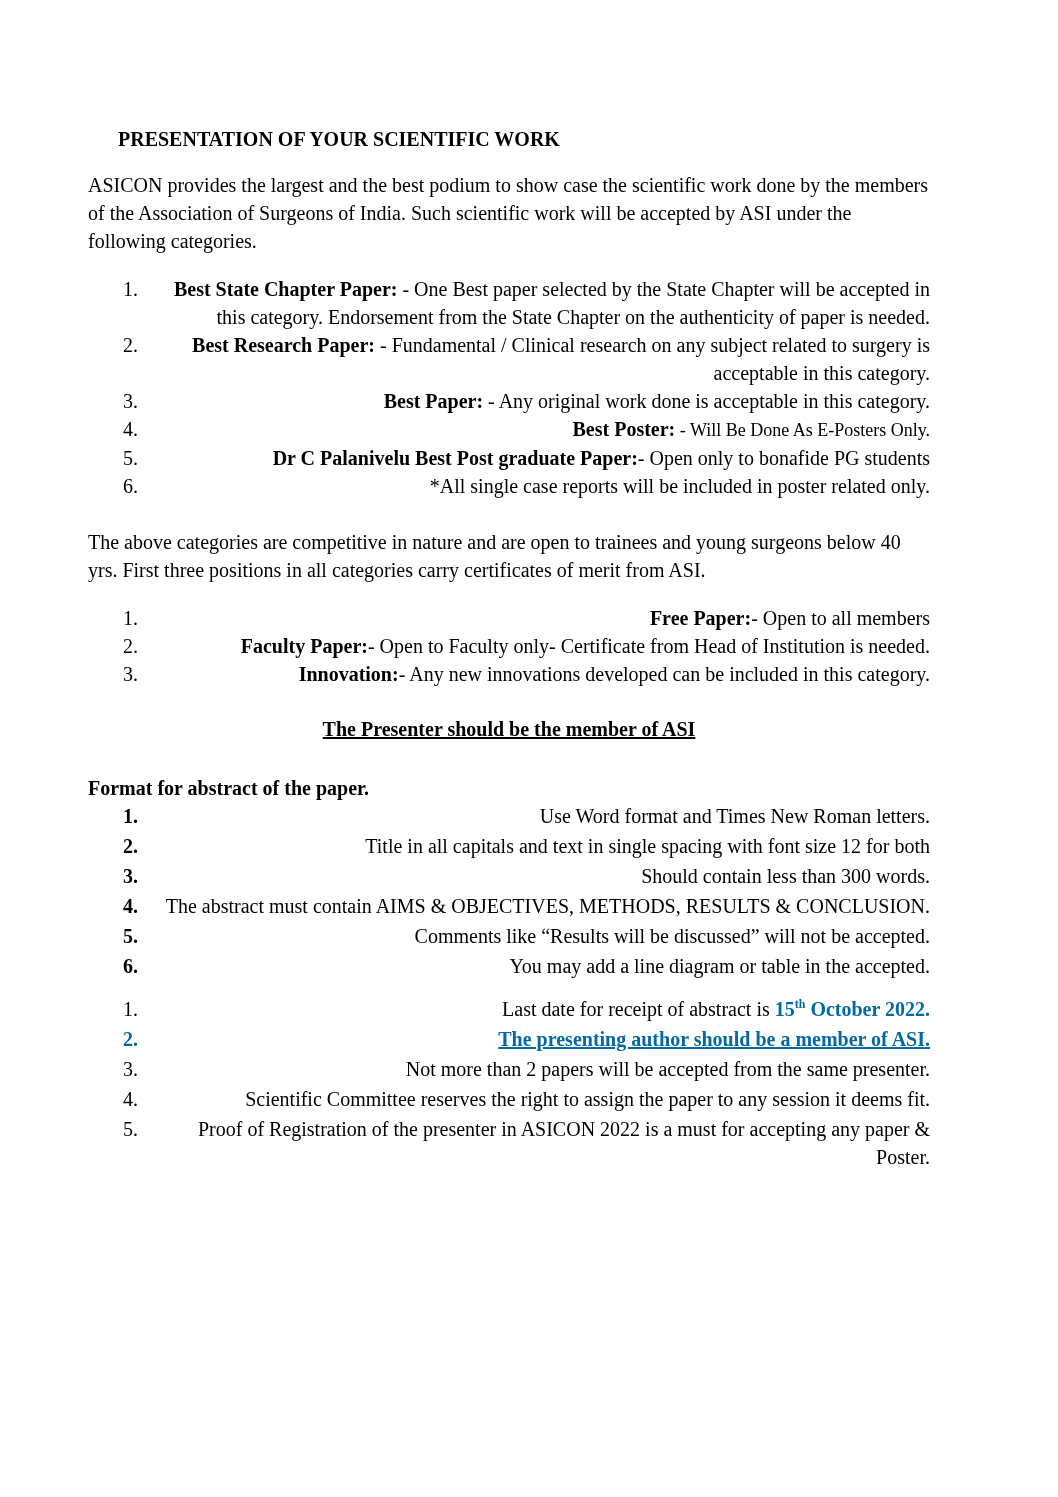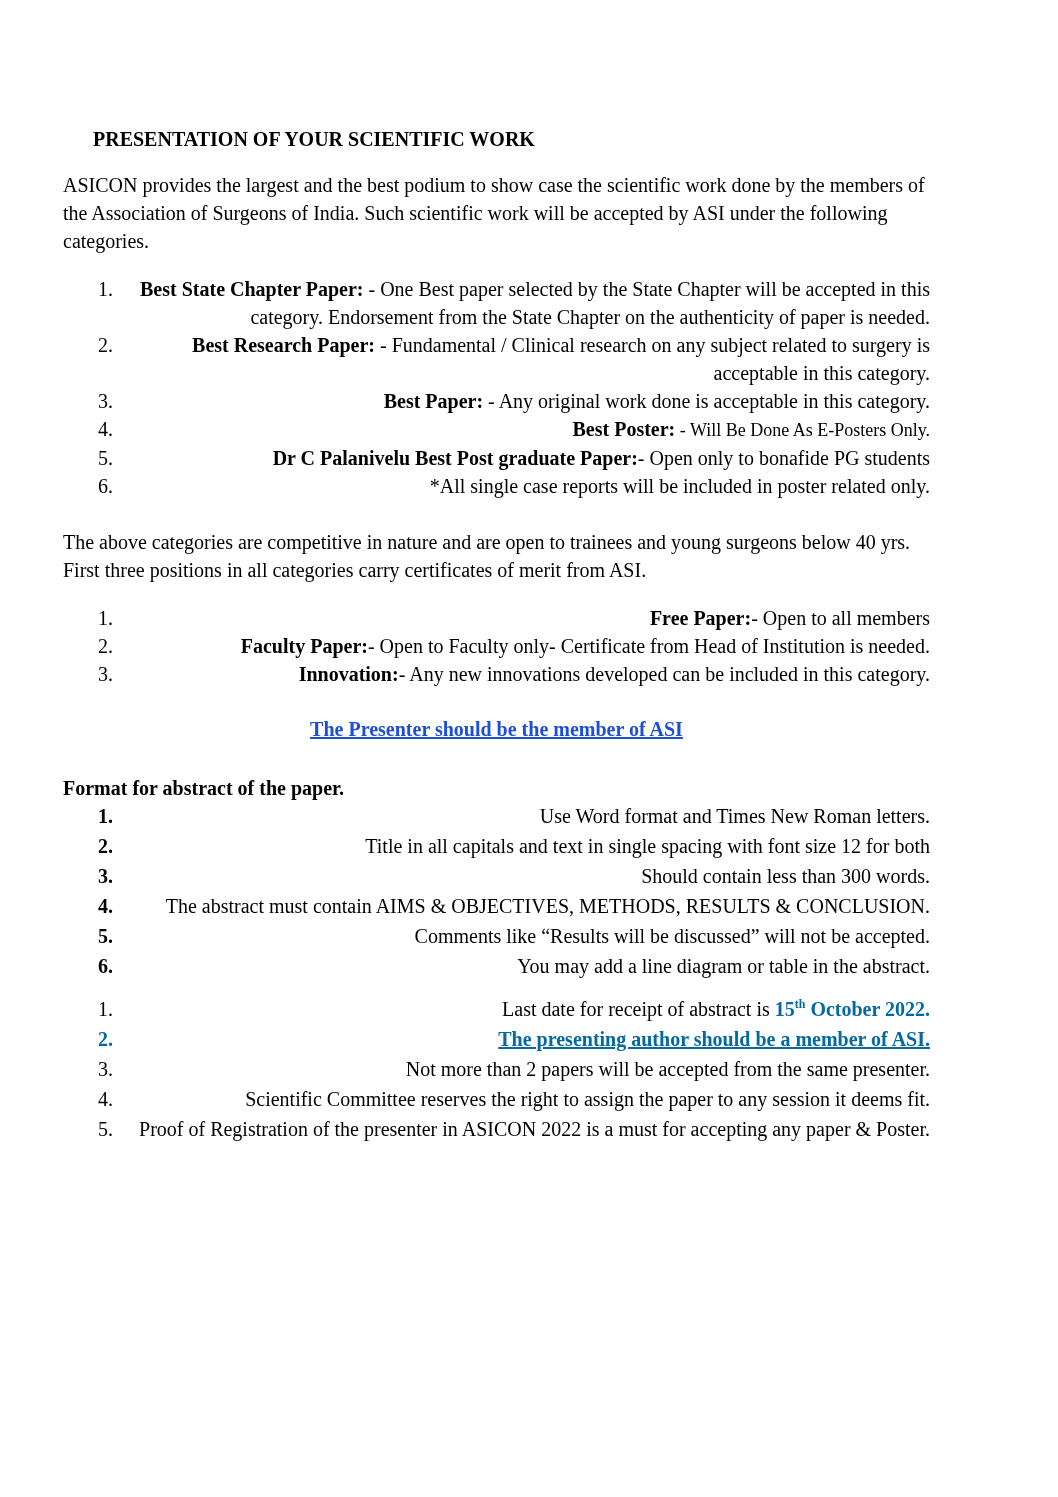--- a/index.html
+++ b/index.html
@@ -10,21 +10,21 @@
   .page {
     position: relative;
     width: 1058px;
     height: 1497px;
     box-sizing: border-box;
     background: #ffffff;
     font-family: "Liberation Serif", "DejaVu Serif", serif;
     font-size: 20px;
     line-height: 28px;
     color: #000000;
-    padding: 125px 128px 40px 63px;
+    padding: 125px 128px 40px 88px;
     overflow: hidden;
   }
   .doc-title {
     font-weight: bold;
     margin: 0 0 18px 30px;
   }
   p.body-para {
     margin: 0 0 20px 0;
   }
   .list { margin: 0; }
@@ -42,21 +42,21 @@
   .spaced .item { margin-bottom: 2px; }
   .b { font-weight: bold; }
   .red { color: #0369a1; }
   .u { text-decoration: underline; }
   .smaller { font-size: 18px; }
   .banner {
     text-align: center;
     margin: 0 0 31px 0;
   }
   .banner .banner-text {
-    color: #1d4ed8;
+    color: #000000;
     font-weight: bold;
     text-decoration: underline;
   }
   .section-heading {
     font-weight: bold;
     margin: 0;
   }
   .section-heading.general { margin-top: 15px; }
   sup { font-size: 12px; line-height: 0; }
 </style>
@@ -138,21 +138,21 @@
     <div class="item">
       <span class="num b">4.</span>
       <div class="item-text">The abstract must contain AIMS &amp; OBJECTIVES, METHODS, RESULTS &amp; CONCLUSION.</div>
     </div>
     <div class="item">
       <span class="num b">5.</span>
       <div class="item-text">Comments like “Results will be discussed” will not be accepted.</div>
     </div>
     <div class="item">
       <span class="num b">6.</span>
-      <div class="item-text">You may add a line diagram or table in the abstract.</div>
+      <div class="item-text">You may add a line diagram or table in the accepted.</div>
     </div>
   </div>
 
 
   <div class="list spaced">
     <div class="item">
       <span class="num">1.</span>
       <div class="item-text"><span>Last date for receipt of abstract is </span><span class="red b"><span>15</span><sup>th</sup><span> October 2022.</span></span></div>
     </div>
     <div class="item">

